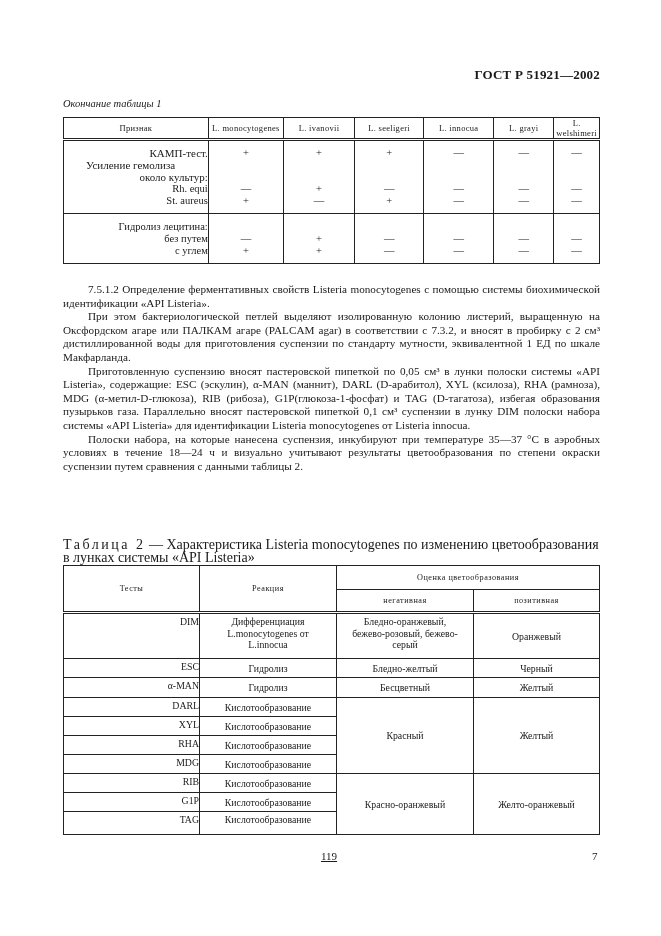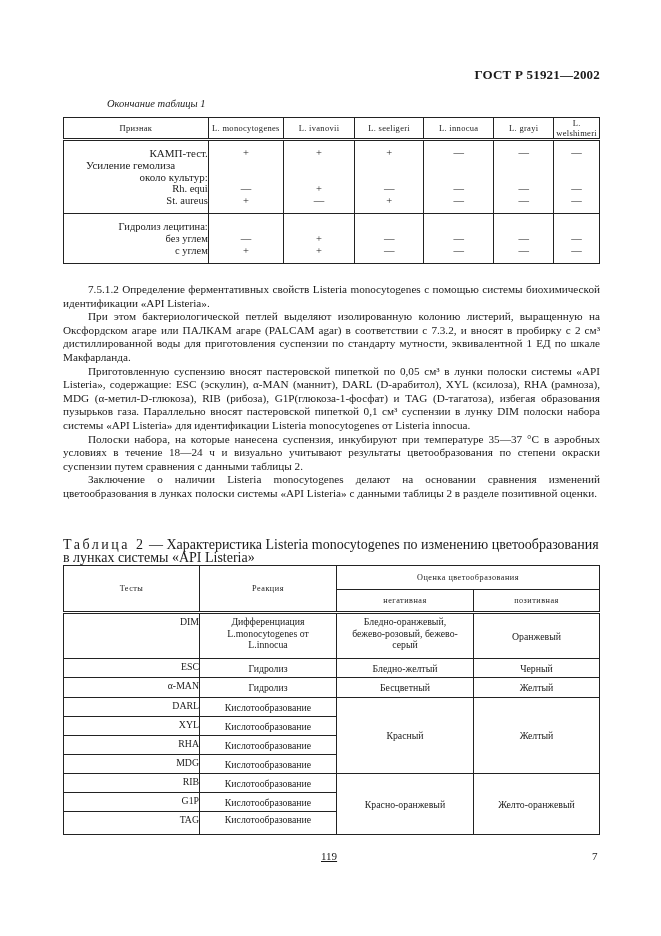--- a/index.html
+++ b/index.html
@@ -1,20 +1,20 @@
 <!DOCTYPE html>
 <html><head>
 <meta charset="utf-8">
 <style>
   html, body { margin: 0; padding: 0; background: #ffffff; }
   body { width: 661px; height: 936px; position: relative; overflow: hidden;
          font-family: "Liberation Serif", "DejaVu Serif", serif; color: #1a1a1a; }
   .abs { position: absolute; }
   .header-code { top: 67px; right: 61px; font-size: 13px; font-weight: bold; letter-spacing: 0.2px; margin-left: 40px; }
-  .caption1 { top: 98px; left: 63px; font-size: 10.5px; font-style: italic; margin-left: 44px; }
+  .caption1 { top: 98px; left: 63px; font-size: 10.5px; font-style: italic; }
   table { border-collapse: collapse; position: absolute; }
   #t1 { left: 63px; top: 117px; width: 537px; font-size: 10.5px; }
   #t1 th { font-weight: normal; font-size: 8.5px; height: 20px; letter-spacing: 0.3px;
            border: 1px solid #222; border-bottom: 3px double #222; text-align: center; padding: 0 2px; }
   #t1 td { border-left: 1px solid #222; border-right: 1px solid #222; vertical-align: top;
            text-align: center; padding: 0; line-height: 12px; }
   #t1 tr.grp-end td { border-bottom: 1px solid #222; }
   #t1 td.lbl { text-align: right; padding-left: 20px; }
   #t1 .cell-lines div { height: 12px; }
   .para { position: absolute; left: 63px; width: 537px; font-size: 11.2px; line-height: 13.6px;
@@ -100,21 +100,21 @@
           <div>—</div>
           <div></div>
           <div></div>
           <div>—</div>
           <div>—</div>
         </td>
     </tr>
     <tr class="grp-end">
       <td class="lbl cell-lines" style="padding-top:7px;padding-bottom:6px">
         <div>Гидролиз лецитина:</div>
-        <div>без углем</div>
+        <div>без путем</div>
         <div>с углем</div>
       </td>
       <td class="cell-lines" style="padding-top:7px">
           <div></div>
           <div>—</div>
           <div>+</div>
         </td>
       <td class="cell-lines" style="padding-top:7px">
           <div></div>
           <div>+</div>
@@ -142,21 +142,20 @@
         </td>
     </tr>
   </tbody>
 </table>
 
 <div class="para" style="top:283px">
   <p>7.5.1.2 Определение ферментативных свойств Listeria monocytogenes с помощью системы биохимической идентификации «API Listeria».</p>
   <p>При этом бактериологической петлей выделяют изолированную колонию листерий, выращенную на Оксфордском агаре или ПАЛКАМ агаре (PALCAM agar) в соответствии с 7.3.2, и вносят в пробирку с 2 см³ дистиллированной воды для приготовления суспензии по стандарту мутности, эквивалентной 1 ЕД по шкале Макфарланда.</p>
   <p>Приготовленную суспензию вносят пастеровской пипеткой по 0,05 см³ в лунки полоски системы «API Listeria», содержащие: ESC (эскулин), α-MAN (маннит), DARL (D-арабитол), XYL (ксилоза), RHA (рамноза), MDG (α-метил-D-глюкоза), RIB (рибоза), G1P(глюкоза-1-фосфат) и TAG (D-тагатоза), избегая образования пузырьков газа. Параллельно вносят пастеровской пипеткой 0,1 см³ суспензии в лунку DIM полоски набора системы «API Listeria» для идентификации Listeria monocytogenes от Listeria innocua.</p>
   <p>Полоски набора, на которые нанесена суспензия, инкубируют при температуре 35—37 °С в аэробных условиях в течение 18—24 ч и визуально учитывают результаты цветообразования по степени окраски суспензии путем сравнения с данными таблицы 2.</p>
-  <p>Заключение о наличии Listeria monocytogenes делают на основании сравнения изменений цветообразования в лунках полоски системы «API Listeria» с данными таблицы 2 в разделе позитивной оценки.</p>
 </div>
 
 <div class="abs caption2">
   <span class="spaced">Таблица 2</span><span> — Характеристика Listeria monocytogenes по изменению цветообразования в лунках системы «API Listeria»</span>
 </div>
 
 <table id="t2">
   <thead>
     <tr>
       <th rowspan="2" class="tall" style="width:133px;height:42px">Тесты</th>

